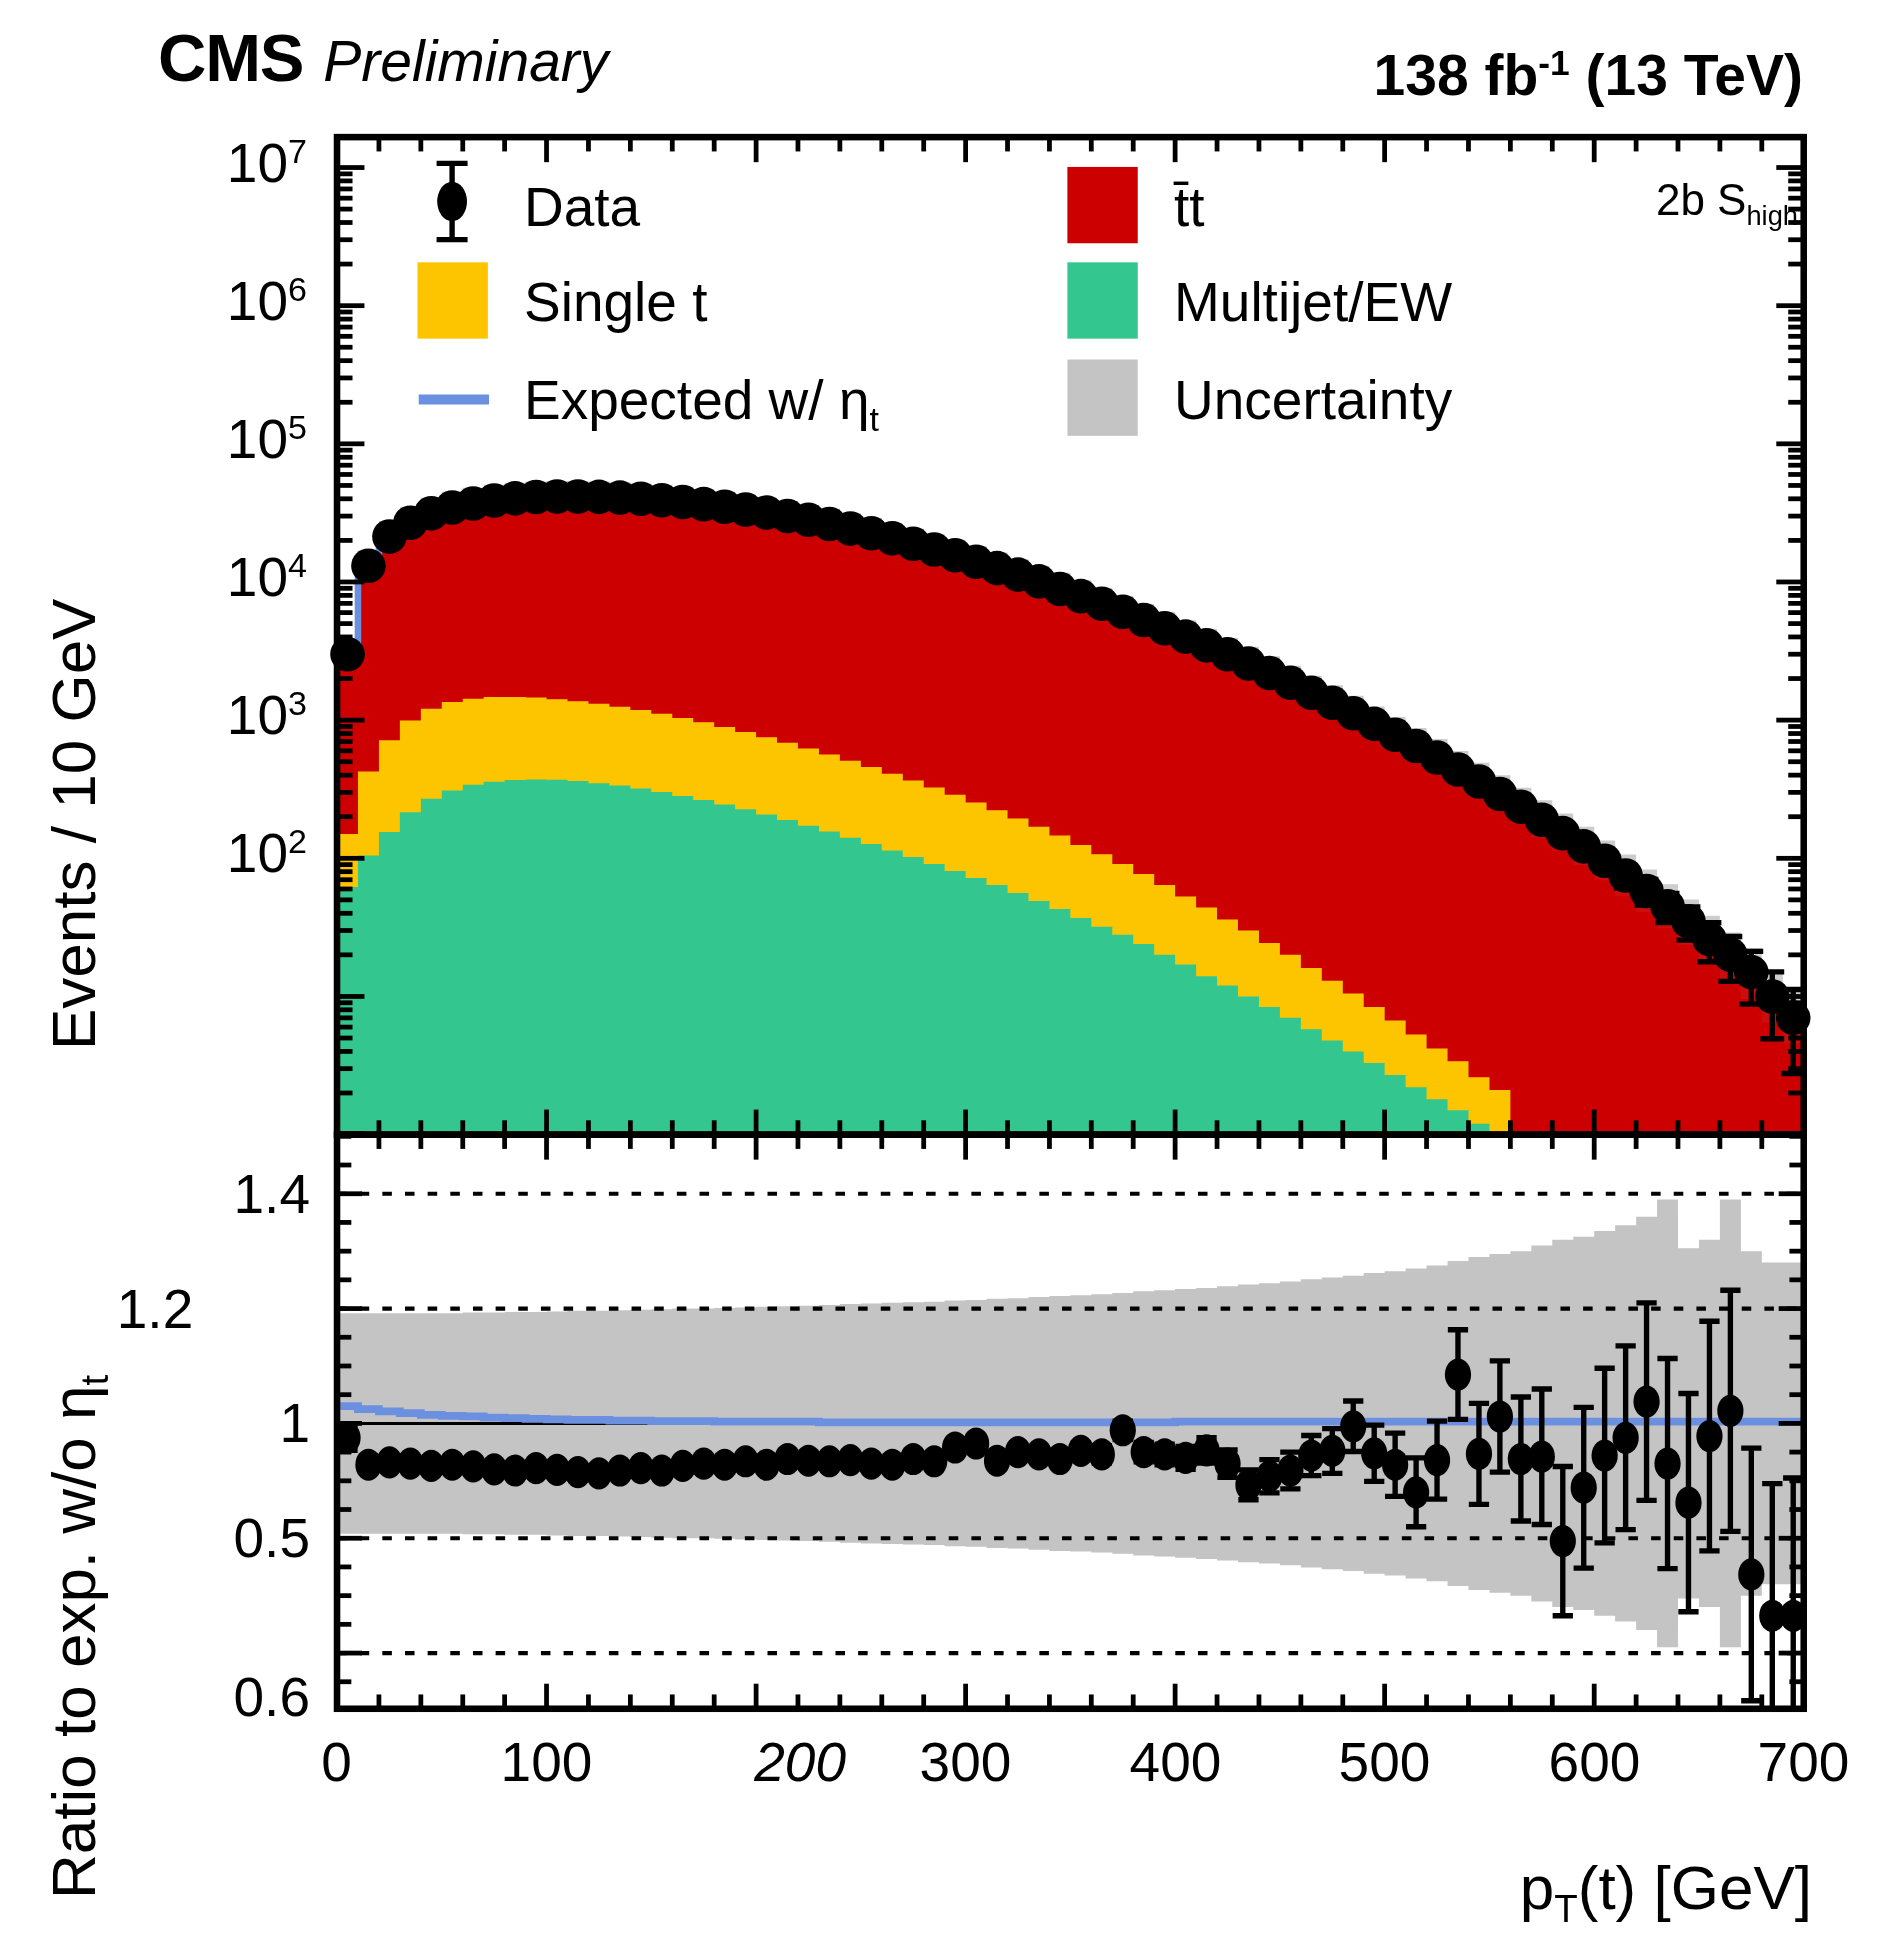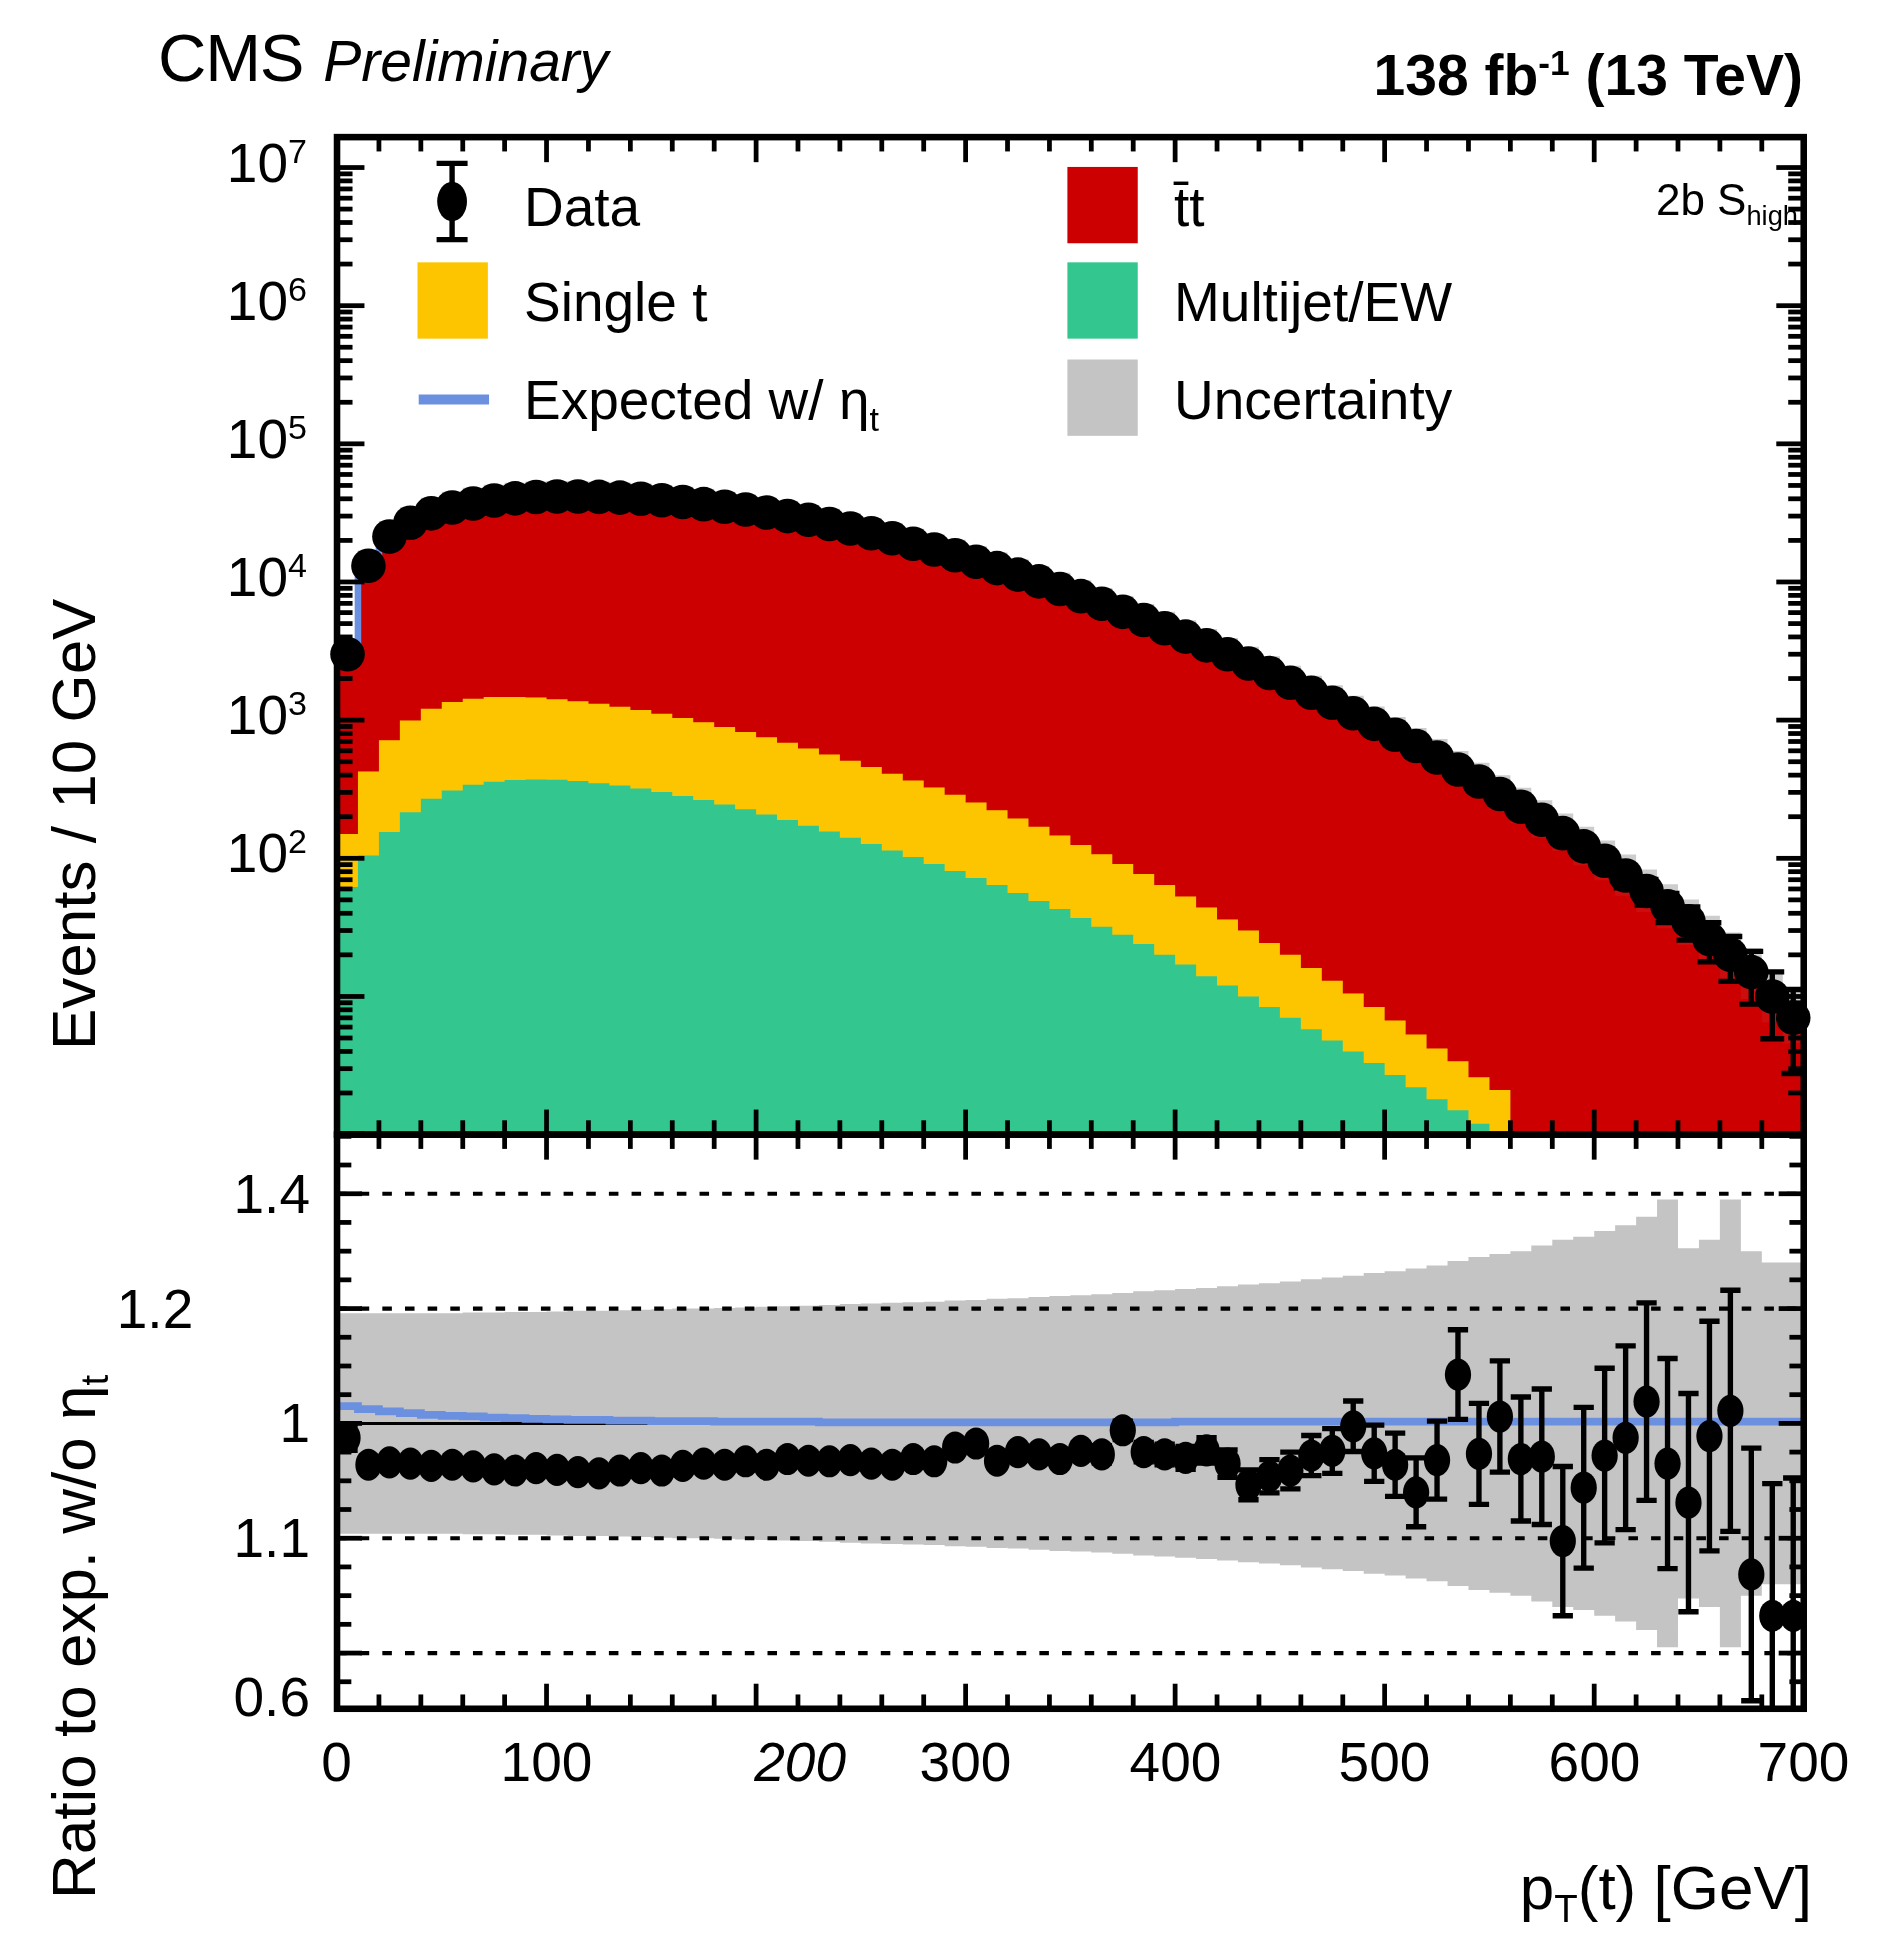--- a/index.html
+++ b/index.html
@@ -1,20 +1,20 @@
 <!DOCTYPE html>
 <html style="font-size:9.5px"><head>
 <meta charset="utf-8">
 <style>
   html,body{margin:0;padding:0;background:#fff;}
   body{width:1879px;height:1955px;font-family:"Liberation Sans",sans-serif;}
   #root{position:relative;width:1879px;height:1955px;background:#fff;overflow:hidden;}
   .abs{position:absolute;}
   .hdr{font-weight:bold;color:#000;white-space:nowrap;}
-  .hdr-cms{font-size:67px;font-weight:normal;letter-spacing:-1.2px;margin-top:28px;}
+  .hdr-cms{font-size:67px;font-weight:bold;letter-spacing:-1.2px;margin-top:28px;}
   .hdr-prelim{font-size:57px;font-style:italic;font-weight:normal;}
   .hdr-lumi{font-size:57px;font-weight:bold;margin-top:20px;}
   .sup{font-size:0.62em;vertical-align:super;}
   .sub{font-size:0.62em;vertical-align:sub;}
   .axlab{font-size:55px;color:#000;white-space:nowrap;}
   .ytitle{font-size:62px;white-space:nowrap;transform-origin:0 0;}
   .legtxt{font-size:55px;color:#000;white-space:nowrap;}
   .regtxt{font-size:44px;color:#000;white-space:nowrap;}
   svg{display:block;}
 </style>
@@ -611,21 +611,21 @@
       <div class="abs axlab" style="left: 0px; width: 307px; text-align: right; top: 269px;">10<span class="sup">6</span></div>
       <div class="abs axlab" style="left: 0px; width: 307px; text-align: right; top: 407px;">10<span class="sup">5</span></div>
       <div class="abs axlab" style="left: 0px; width: 307px; text-align: right; top: 545px;">10<span class="sup">4</span></div>
       <div class="abs axlab" style="left: 0px; width: 307px; text-align: right; top: 683px;">10<span class="sup">3</span></div>
       <div class="abs axlab" style="left: 0px; width: 307px; text-align: right; top: 821px;">10<span class="sup">2</span></div>
     </div>
   <div class="abs" id="ylabels-ratio" style="left:0;top:0;">
       <div class="abs axlab" style="left: 0px; width: 310px; text-align: right; top: 1162px;">1.4</div>
       <div class="abs axlab" style="left: 0px; width: 310px; text-align: center; top: 1277px;">1.2</div>
       <div class="abs axlab" style="left: 0px; width: 310px; text-align: right; top: 1391px;">1</div>
-      <div class="abs axlab" style="left: 0px; width: 310px; text-align: right; top: 1506px;">1.1</div>
+      <div class="abs axlab" style="left: 0px; width: 310px; text-align: right; top: 1506px;">0.5</div>
       <div class="abs axlab" style="left: 0px; width: 310px; text-align: right; top: 1621px; margin-top: 44px;">0.6</div>
     </div>
   <div class="abs" id="xlabels" style="left:0;top:0;">
       <div class="abs axlab" style="left: 247px; width: 179px; text-align: center; top: 1730px;">0</div>
       <div class="abs axlab" style="left: 457px; width: 179px; text-align: center; top: 1730px;">100</div>
       <div class="abs axlab" style="left: 667px; width: 179px; text-align: right; top: 1730px; font-style: italic;">200</div>
       <div class="abs axlab" style="left: 876px; width: 179px; text-align: center; top: 1730px;">300</div>
       <div class="abs axlab" style="left: 1086px; width: 179px; text-align: center; top: 1730px;">400</div>
       <div class="abs axlab" style="left: 1295px; width: 179px; text-align: center; top: 1730px;">500</div>
       <div class="abs axlab" style="left: 1505px; width: 179px; text-align: center; top: 1730px;">600</div>

